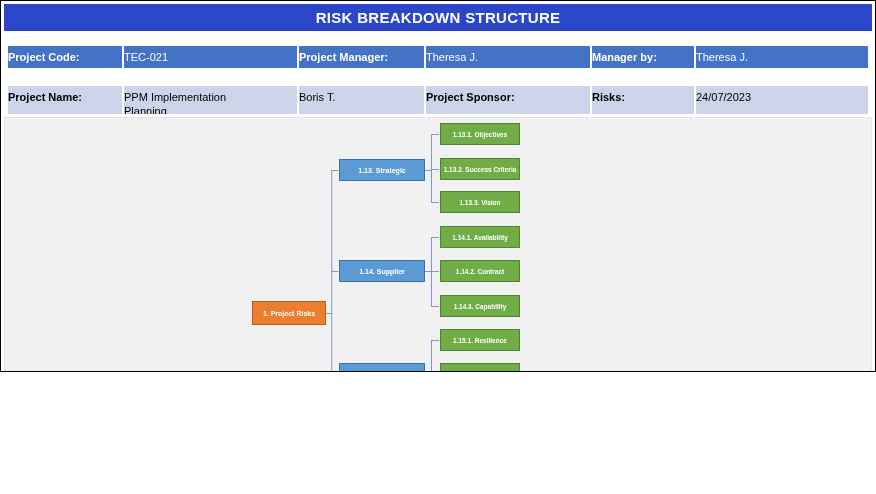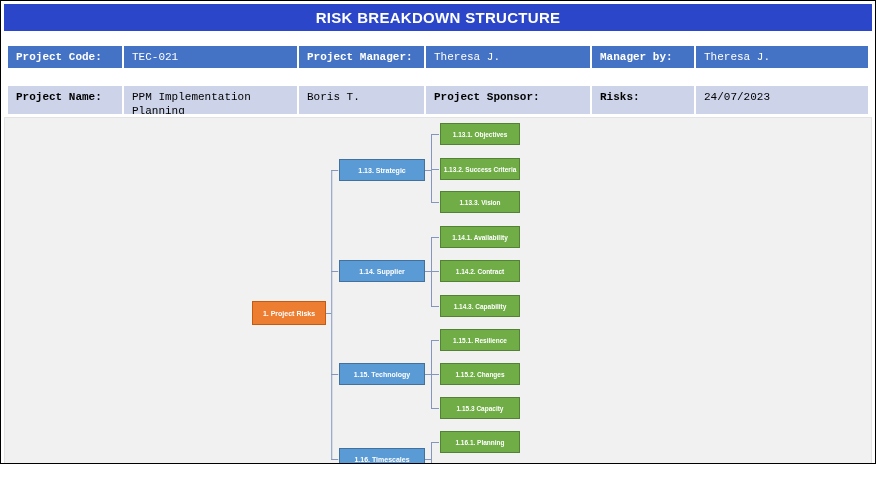--- a/index.html
+++ b/index.html
@@ -1,34 +1,34 @@
 <!DOCTYPE html>
 <html><head>
 <meta charset="utf-8">
 <style>
   * { margin:0; padding:0; box-sizing:border-box; }
   html,body { width:876px; height:494px; background:#fff; font-family:"Liberation Sans", sans-serif; }
   .page {
-    width:876px; height:464px; border:1px solid #000; background:#fff;
+    width:876px; height:372px; border:1px solid #000; background:#fff;
     overflow:hidden; position:relative;
   }
   .title-bar {
     margin:3px 3px 0 3px; height:27px; background:#2B46C9;
     display:flex; align-items:center; justify-content:center;
     color:#fff; font-weight:bold; font-size:15px; letter-spacing:0.3px;
   }
   .info-table {
     margin:15px 7px 0 7px;
     display:grid;
     grid-template-columns:114px 173px 125px 164px 102px 1fr;
     grid-template-rows:22px 44px;
     gap:2px;
     background:#fff;
   }
-  .cell { display:flex; align-items:center; padding:0 8px; font-size:11px; overflow:hidden;font-family:Liberation Mono, monospace; }
+  .cell { display:flex; align-items:center; padding:0 0; font-size:11px; overflow:hidden; }
   .cell.hdr { background:#4472C4; color:#fff; }
   .cell.sub { background:#CDD4EA; color:#000; align-items:flex-start; padding-top:5px;margin-top:16px; }
   .cell .lab { font-weight:bold; }
   .wrapval { max-width:130px; line-height:1.25; }
   .diagram {
     position:relative; margin:3px 3px 0 3px; height:372px;
     background:#F1F1F1; border:1px solid #E3E3E3;
   }
   .connectors { position:absolute; left:0; top:0; width:100%; height:100%; }
   .node {

